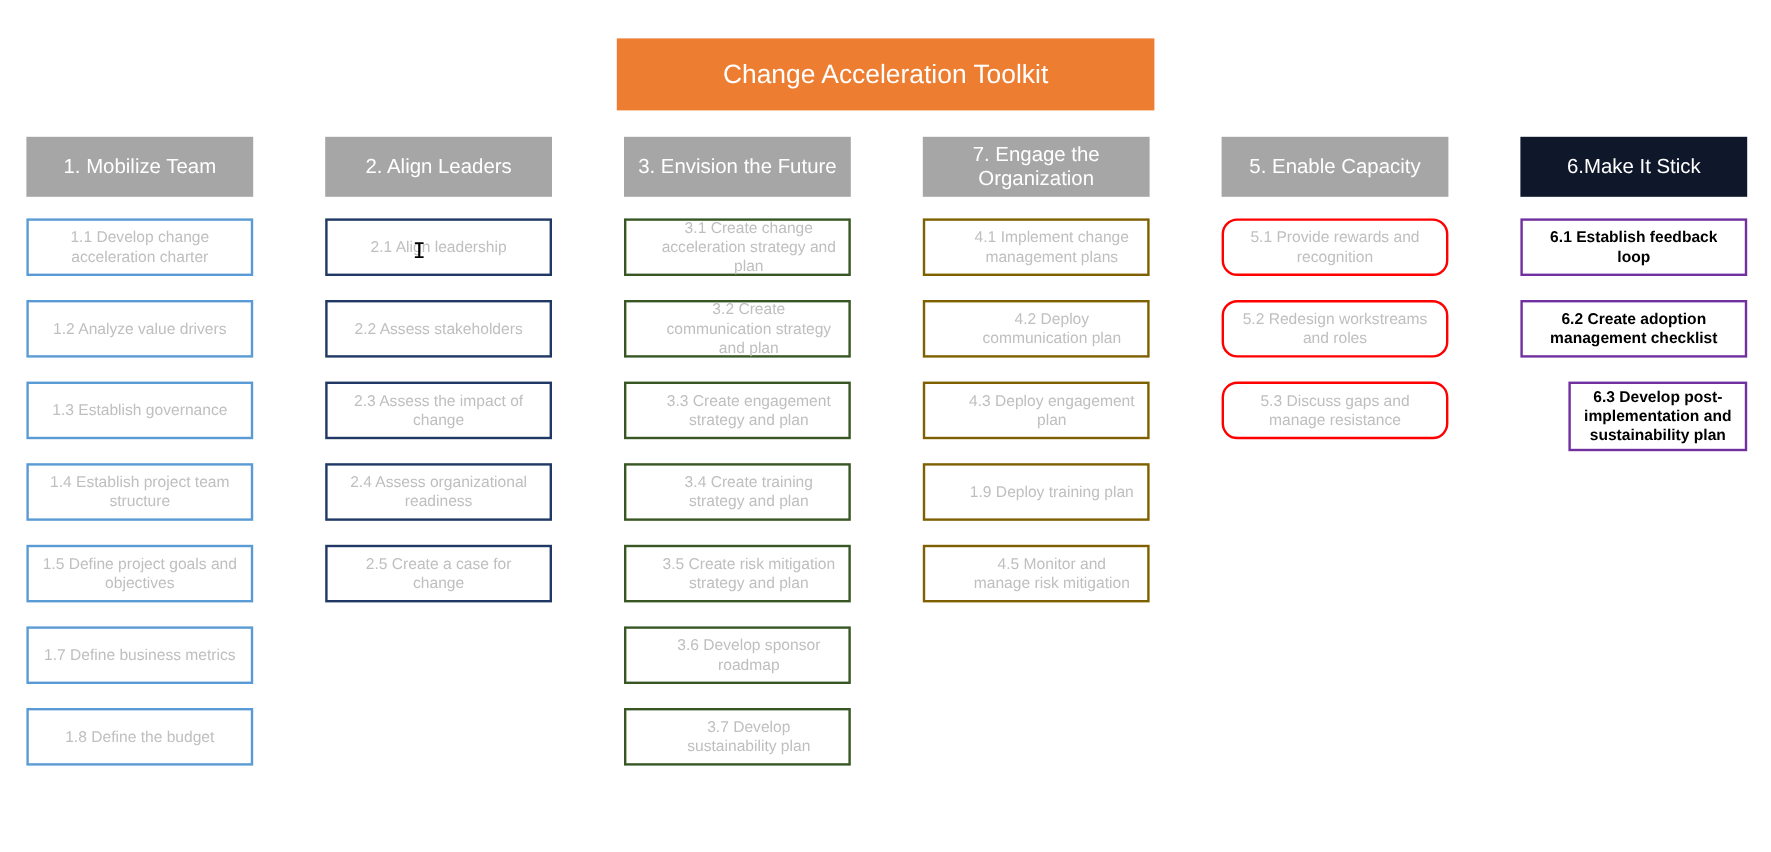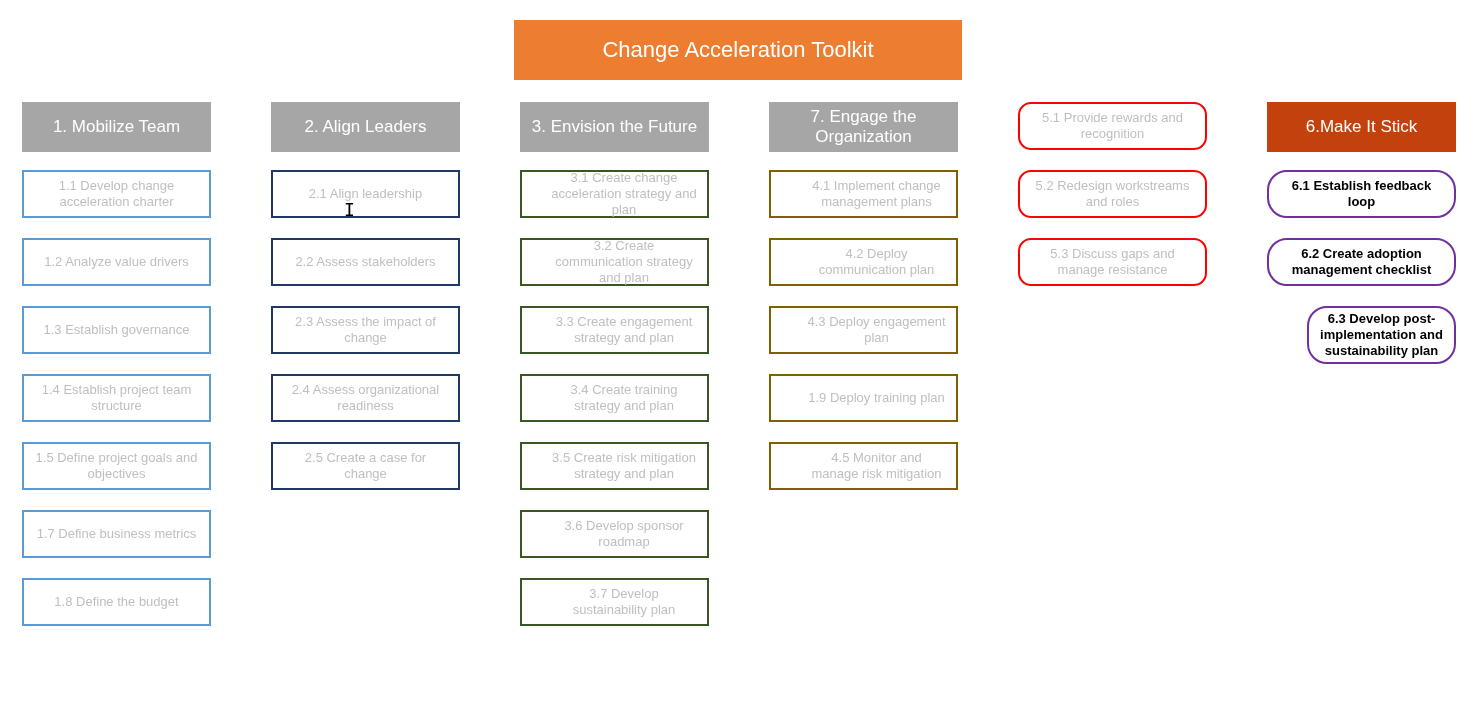--- a/index.html
+++ b/index.html
@@ -5,21 +5,21 @@
     * { margin: 0; padding: 0; box-sizing: border-box; }
     body {
       background: #ffffff;
       font-family: "Segoe UI", Arial, sans-serif;
       width: 1476px;
       height: 710px;
       position: relative;
       padding: 20px 20px 0 20px;
     }
     .title-bar {
-      margin: 0 auto 22px auto;
+      margin: 12px auto 22px auto;
       width: 448px;
       height: 60px;
       background: #ed7d31;
       color: #ffffff;
       font-size: 22px;
       display: flex;
       align-items: center;
       justify-content: center;
     }
     .columns {
@@ -34,37 +34,37 @@
       font-size: 17px;
       display: flex;
       align-items: center;
       justify-content: center;
       text-align: center;
       margin-bottom: 18px;
       line-height: 1.2;
       padding: 0 8px;
     }
     .col-header.gray { background: #a6a6a6; }
-    .col-header.purple { background: #c2410c; }
+    .col-header.purple { background: #0f172a; }
     .item {
       height: 48px;
       border: 2px solid #000;
       display: flex;
       align-items: center;
       justify-content: center;
       text-align: center;
       font-size: 13px;
       color: #bfbfbf;
       margin-bottom: 20px;
       line-height: 1.25;
       padding: 0 10px;
       background: #ffffff;
     }
     .item.tall { height: 58px; margin-left: 40px; }
-    .item.bold { color: #000000; font-weight: 600; border-radius: 20px; }
+    .item.bold { color: #000000; font-weight: 600; }
     .c-blue   { border-color: #5b9bd5; }
     .c-navy   { border-color: #1f3864; }
     .c-green  { border-color: #385723; padding-left: 29px; }
     .c-brown  { border-color: #7f6000; padding-left: 36px; }
     .c-red    { border-color: #ff0000; border-radius: 13px; }
     .c-purple { border-color: #7030a0; }
     .cursor {
       position: absolute;
       left: 344px;
       top: 199px;
@@ -110,20 +110,21 @@
     </div>
     <div class="col">
       <div class="col-header gray">7. Engage the Organization</div>
       <div class="item c-brown">4.1 Implement change management plans</div>
       <div class="item c-brown">4.2 Deploy communication plan</div>
       <div class="item c-brown">4.3 Deploy engagement plan</div>
       <div class="item c-brown">1.9 Deploy training plan</div>
       <div class="item c-brown">4.5 Monitor and manage risk mitigation</div>
     </div>
     <div class="col">
+      <div class="col-header gray">5. Enable Capacity</div>
       <div class="item c-red">5.1 Provide rewards and recognition</div>
       <div class="item c-red">5.2 Redesign workstreams and roles</div>
       <div class="item c-red">5.3 Discuss gaps and manage resistance</div>
     </div>
     <div class="col">
       <div class="col-header purple">6.Make It Stick</div>
       <div class="item c-purple bold">6.1 Establish feedback loop</div>
       <div class="item c-purple bold">6.2 Create adoption management checklist</div>
       <div class="item c-purple bold tall">6.3 Develop post-implementation and sustainability plan</div>
     </div>

